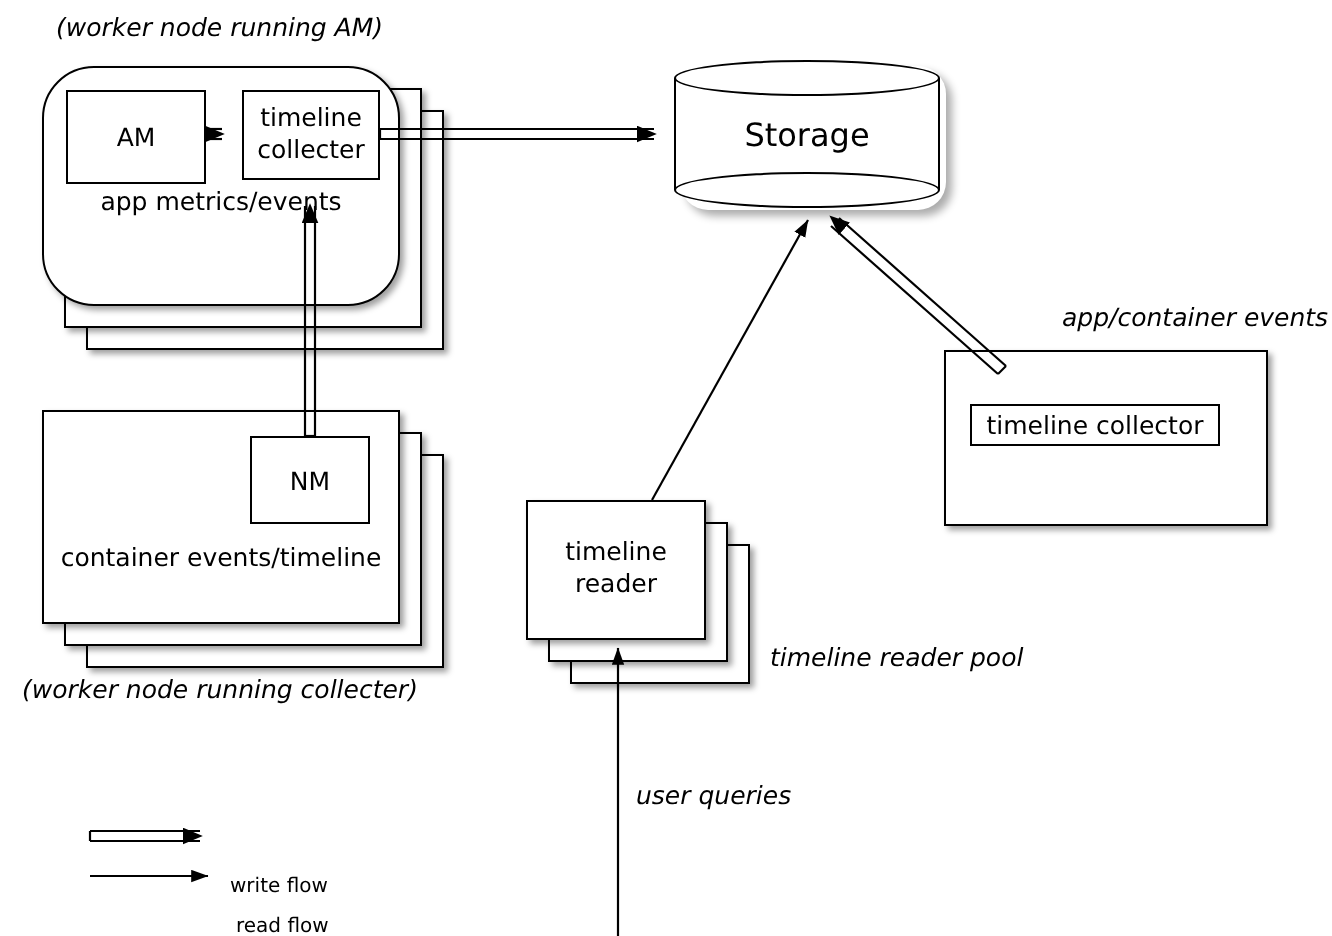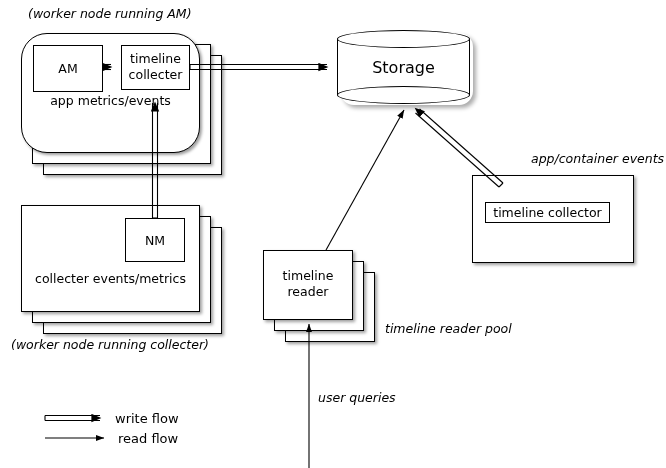--- a/index.html
+++ b/index.html
@@ -117,23 +117,24 @@
   #arrows {
     position: absolute;
     left: 0;
     top: 0;
     width: 666px;
     height: 468px;
     pointer-events: none;
   }
   .legend-text {
     position: absolute;
-    font-size: 13px;
+    font-size: 10px;
     color: #000000;
     white-space: nowrap;
+    margin-top: 27px;
   }
 </style>
 </head>
 <body>
 
 <div id="diagram">
 
   <div class="lbl" style="left:28px; top:7px;">(worker node running AM)</div>
 
   <div class="panel-ghost" style="left:43px; top:55px; width:179px; height:120px;"></div>
@@ -149,21 +150,21 @@
 
   <div class="box" style="left:121px; top:45px; width:69px; height:45px;">
     <div class="boxlbl" style="top:6px;">timeline</div>
     <div class="boxlbl" style="top:22px;">collecter</div>
   </div>
 
   <div class="panel-ghost" style="left:43px; top:227px; width:179px; height:107px;"></div>
   <div class="panel-ghost" style="left:32px; top:216px; width:179px; height:107px;"></div>
 
   <div class="panel" style="left:21px; top:205px; width:179px; height:107px;">
-    <div class="boxlbl" style="top:66px;">collecter events/metrics</div>
+    <div class="boxlbl" style="top:66px;">container events/timeline</div>
   </div>
 
   <div class="box center-txt" style="left:125px; top:218px; width:60px; height:44px;">
     <span>NM</span>
   </div>
 
   <div class="lbl" style="left:11px; top:338px;">(worker node running collecter)</div>
 
   <div class="cyl-shadow" style="left:340px; top:33px; width:133px; height:72px;"></div>
   <div class="cyl" style="left:337px; top:30px; width:133px; height:74px;">

